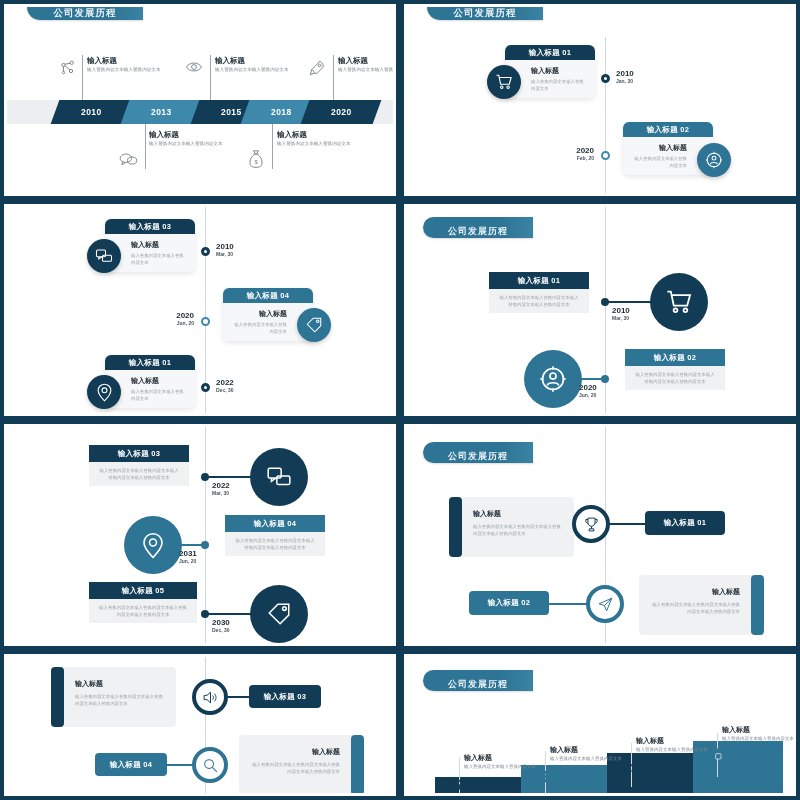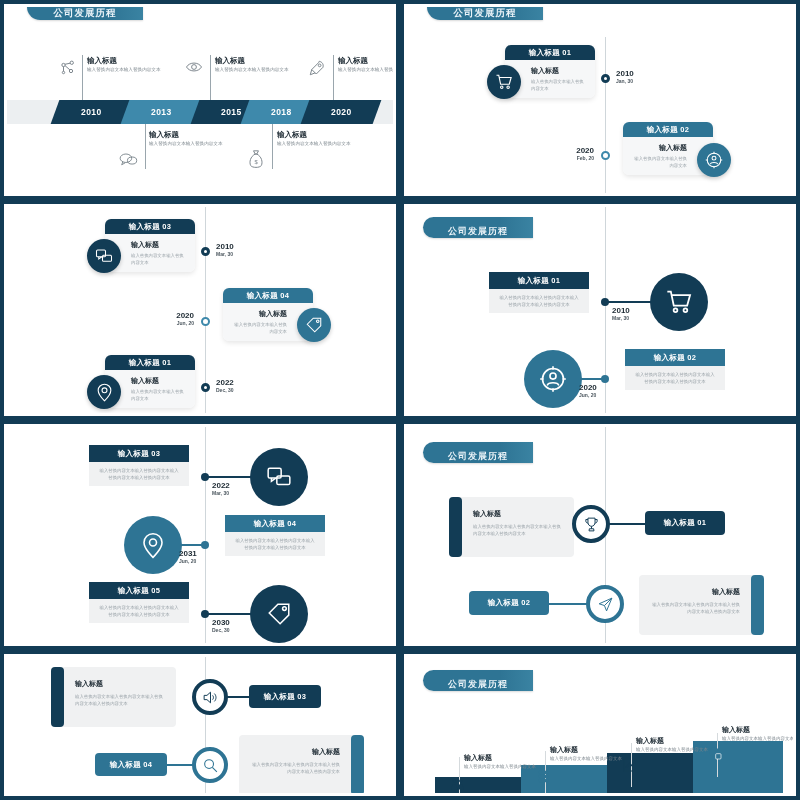--- a/index.html
+++ b/index.html
@@ -419,21 +419,21 @@
         <svg width="24" height="27" viewBox="0 0 20 24" fill="none" stroke="#fff" stroke-width="1.4">
           <path d="M10 1.5 C5.6 1.5 2 5 2 9.3 C2 15 10 22.5 10 22.5 C10 22.5 18 15 18 9.3 C18 5 14.4 1.5 10 1.5 Z"></path>
           <circle cx="10" cy="9.3" r="3.1"></circle>
         </svg>
       </div>
       <div class="dt" style="left:172px;top:123px;">
         <div class="y">2031</div>
         <div class="m">Jun, 20</div>
       </div>
 
-      <div class="blk" style="left:82px;top:155px;width:100px;">
+      <div class="blk" style="left:82px;top:155px;width:108px;">
         <div class="blk-head dark">
           <span>输入标题 05</span>
         </div>
         <div class="blk-body">输入替换内容文本输入替换内容文本输入替换内容文本输入替换内容文本</div>
       </div>
       <div class="dotsm dark" style="left:194px;top:183px;"></div>
       <div class="conn dark" style="left:201px;top:186px;width:45px;"></div>
       <div class="bigcirc dark" style="left:243px;top:158px;">
         <svg width="26" height="26" viewBox="0 0 24 24" fill="none" stroke="#fff" stroke-width="1.4">
           <path d="M3 11 L11 3 L21 3 L21 13 L13 21 Z"></path>

